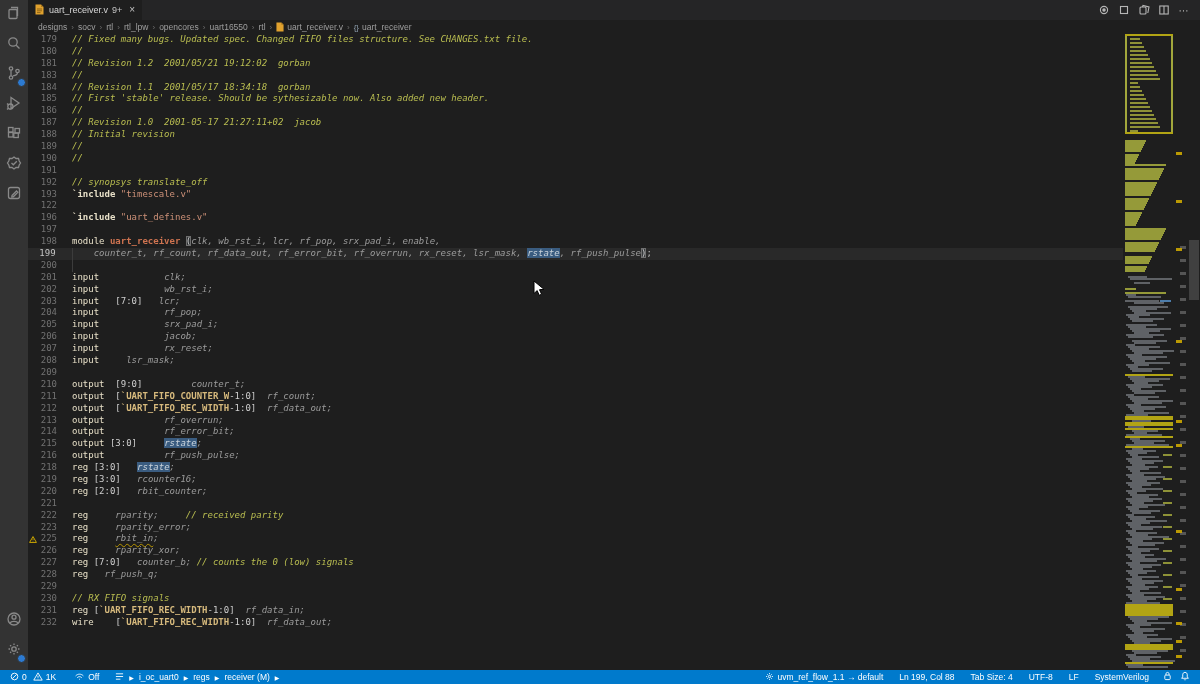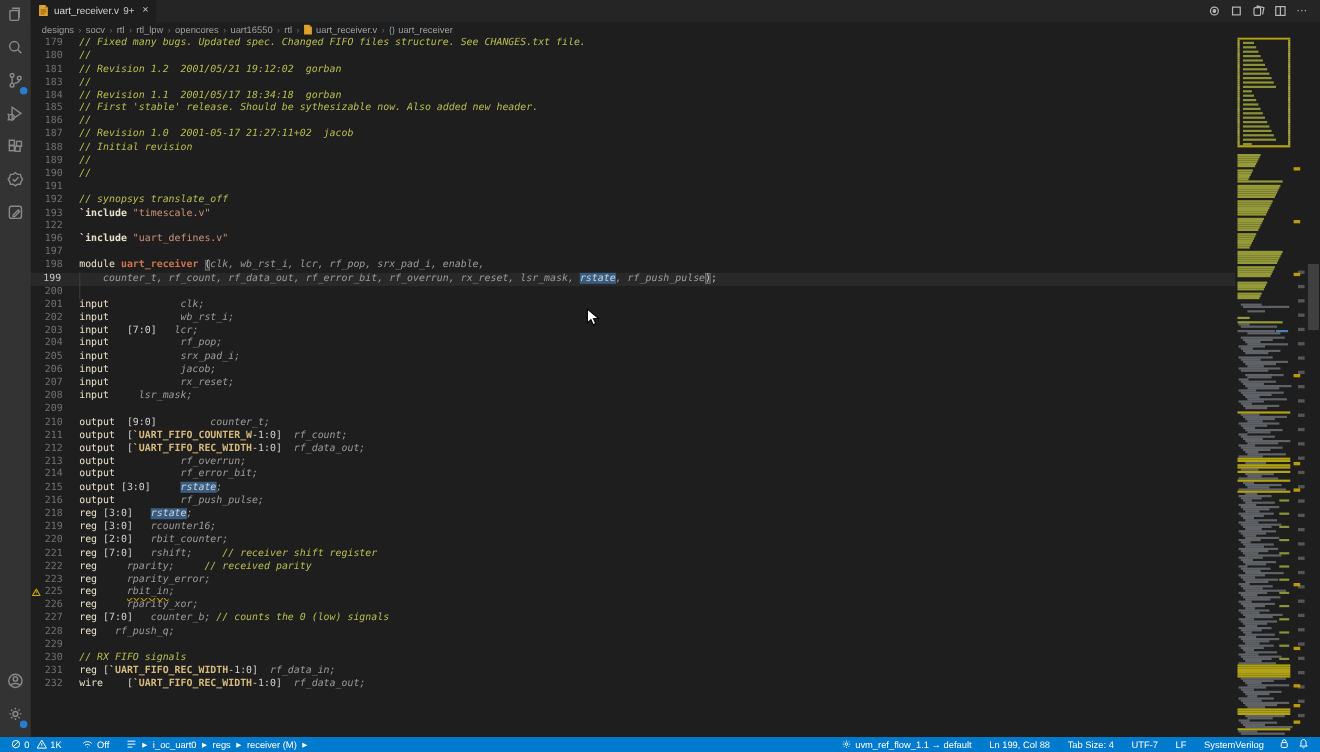--- a/index.html
+++ b/index.html
@@ -267,21 +267,21 @@
       <div class="line"><span class="gw"></span><span class="ln">210</span><span class="code"><span class="tk-kw">output</span><span class="tk-pt">  </span><span class="tk-br">[9:0]</span><span class="tk-pt">         </span><span class="tk-id">counter_t;</span></span></div>
       <div class="line"><span class="gw"></span><span class="ln">211</span><span class="code"><span class="tk-kw">output</span><span class="tk-pt">  </span><span class="tk-br">[</span><span class="tk-mc">`UART_FIFO_COUNTER_W</span><span class="tk-br">-1:0]</span><span class="tk-pt">  </span><span class="tk-id">rf_count;</span></span></div>
       <div class="line"><span class="gw"></span><span class="ln">212</span><span class="code"><span class="tk-kw">output</span><span class="tk-pt">  </span><span class="tk-br">[</span><span class="tk-mc">`UART_FIFO_REC_WIDTH</span><span class="tk-br">-1:0]</span><span class="tk-pt">  </span><span class="tk-id">rf_data_out;</span></span></div>
       <div class="line"><span class="gw"></span><span class="ln">213</span><span class="code"><span class="tk-kw">output</span><span class="tk-pt">           </span><span class="tk-id">rf_overrun;</span></span></div>
       <div class="line"><span class="gw"></span><span class="ln">214</span><span class="code"><span class="tk-kw">output</span><span class="tk-pt">           </span><span class="tk-id">rf_error_bit;</span></span></div>
       <div class="line"><span class="gw"></span><span class="ln">215</span><span class="code"><span class="tk-kw">output</span><span class="tk-pt"> </span><span class="tk-br">[3:0]</span><span class="tk-pt">     </span><span class="tk-hl">rstate</span><span class="tk-id">;</span></span></div>
       <div class="line"><span class="gw"></span><span class="ln">216</span><span class="code"><span class="tk-kw">output</span><span class="tk-pt">           </span><span class="tk-id">rf_push_pulse;</span></span></div>
       <div class="line"><span class="gw"></span><span class="ln">218</span><span class="code"><span class="tk-kw">reg</span><span class="tk-pt"> </span><span class="tk-br">[3:0]</span><span class="tk-pt">   </span><span class="tk-hl">rstate</span><span class="tk-id">;</span></span></div>
       <div class="line"><span class="gw"></span><span class="ln">219</span><span class="code"><span class="tk-kw">reg</span><span class="tk-pt"> </span><span class="tk-br">[3:0]</span><span class="tk-pt">   </span><span class="tk-id">rcounter16;</span></span></div>
       <div class="line"><span class="gw"></span><span class="ln">220</span><span class="code"><span class="tk-kw">reg</span><span class="tk-pt"> </span><span class="tk-br">[2:0]</span><span class="tk-pt">   </span><span class="tk-id">rbit_counter;</span></span></div>
-      <div class="line"><span class="gw"></span><span class="ln">221</span><span class="code"><span class="tk-kw">reg</span><span class="tk-pt"> </span><span class="tk-br">[7:0]</span><span class="tk-pt">   </span><span class="tk-id">rshift;</span><span class="tk-pt">     </span><span class="tk-cm">// receiver shift register</span></span></div>
+      <div class="line"><span class="gw"></span><span class="ln">221</span></div>
       <div class="line"><span class="gw"></span><span class="ln">222</span><span class="code"><span class="tk-kw">reg</span><span class="tk-pt">     </span><span class="tk-id">rparity;</span><span class="tk-pt">     </span><span class="tk-cm">// received parity</span></span></div>
       <div class="line"><span class="gw"></span><span class="ln">223</span><span class="code"><span class="tk-kw">reg</span><span class="tk-pt">     </span><span class="tk-id">rparity_error;</span></span></div>
       <div class="line"><span class="gw"><span class="warn-ico"><svg width="8" height="7" viewBox="0 0 11 10">
               <path d="M5.5 0.8 L10.4 9.2 L0.6 9.2 Z" fill="none" stroke="#cca700" stroke-width="1.4"></path>
               <path d="M5.5 3.6 L5.5 6.2 M5.5 7.4 L5.5 8" stroke="#cca700" stroke-width="1.2"></path>
             </svg></span></span><span class="ln">225</span><span class="code"><span class="tk-kw">reg</span><span class="tk-pt">     </span><span class="tk-sq">rbit_in</span><span class="tk-id">;</span></span></div>
       <div class="line"><span class="gw"></span><span class="ln">226</span><span class="code"><span class="tk-kw">reg</span><span class="tk-pt">     </span><span class="tk-id">rparity_xor;</span></span></div>
       <div class="line"><span class="gw"></span><span class="ln">227</span><span class="code"><span class="tk-kw">reg</span><span class="tk-pt"> </span><span class="tk-br">[7:0]</span><span class="tk-pt">   </span><span class="tk-id">counter_b;</span><span class="tk-pt"> </span><span class="tk-cm">// counts the 0 (low) signals</span></span></div>
       <div class="line"><span class="gw"></span><span class="ln">228</span><span class="code"><span class="tk-kw">reg</span><span class="tk-pt">   </span><span class="tk-id">rf_push_q;</span></span></div>
       <div class="line"><span class="gw"></span><span class="ln">229</span><span class="code"></span></div>
@@ -1373,21 +1373,21 @@
             </svg></span>
         <span>uvm_ref_flow_1.1 → default</span>
       </div>
       <div class="sb-item" style="margin-left:8px;">
         <span>Ln 199, Col 88</span>
       </div>
       <div class="sb-item" style="margin-left:8px;">
         <span>Tab Size: 4</span>
       </div>
       <div class="sb-item" style="margin-left:8px;">
-        <span>UTF-7</span>
+        <span>UTF-8</span>
       </div>
       <div class="sb-item" style="margin-left:8px;">
         <span>LF</span>
       </div>
       <div class="sb-item" style="margin-left:8px;">
         <span>SystemVerilog</span>
       </div>
       <div class="sb-item" style="margin-left:6px;">
         <span><svg width="9" height="10" viewBox="0 0 10 11">
               <rect x="2" y="4.5" width="6" height="5" rx="1"></rect>

